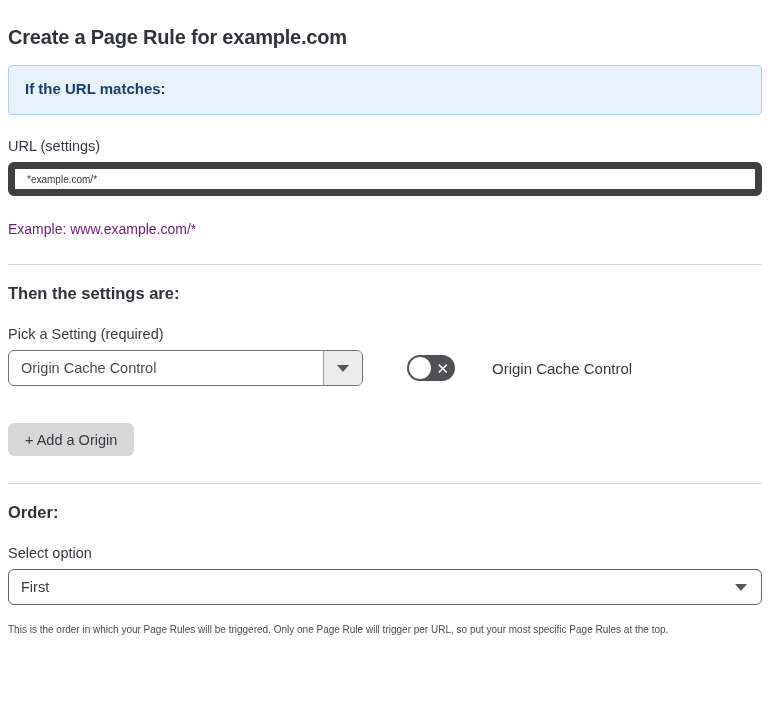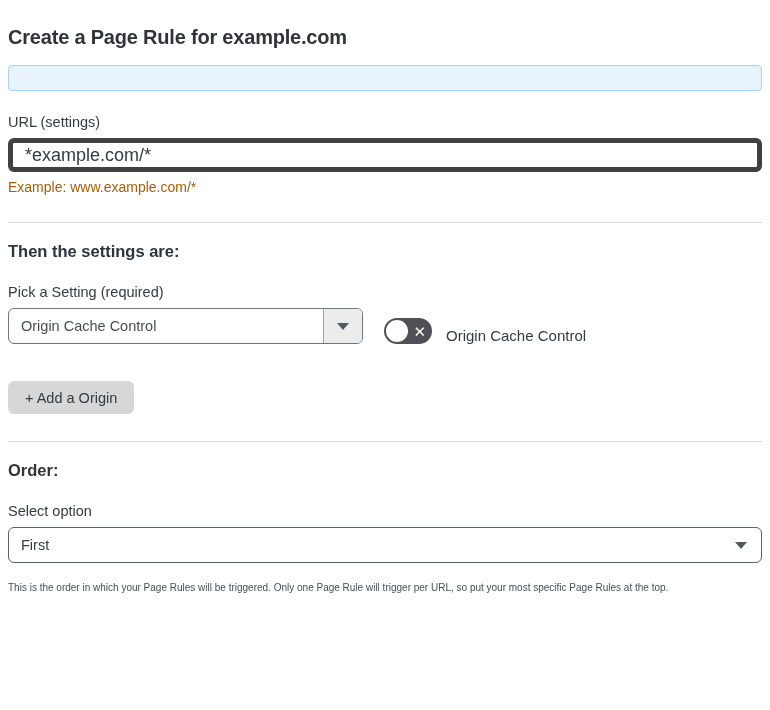--- a/index.html
+++ b/index.html
@@ -39,36 +39,36 @@
   }
   
   .field-label { margin-top: 23px; font-size: 14.5px; color: #36393f; }
   .text-input {
     display: block;
     width: 100%;
     height: 34px;
     margin-top: 8px;
     padding: 0 12px;
     font-family: "Liberation Sans", "DejaVu Sans", sans-serif;
-    font-size: 18px;
+    font-size: 10px;
     color: #36393f;
-    border: 5px solid #404040;
+    border: 7px solid #404040;
     border-radius: 6px;
     background: #fff;
     outline: none;
   }
-  .helper-text { margin-top: 7px; font-size: 14px; color: #a16207; }
+  .helper-text { margin-top: 25px; font-size: 14px; color: #701a75; }
   hr.divider {
     border: none;
     border-top: 1px solid #d8d8d8;
     margin-top: 27px;
   }
   .section-heading { margin-top: 19px; font-size: 16.5px; font-weight: 700; color: #303338; }
   
-  .setting-row { margin-top: 8px; display: flex; align-items: flex-end; }
+  .setting-row { margin-top: 8px; display: flex; align-items: center; gap: 23px; }
   .picker {
     display: flex;
     width: 355px;
     height: 36px;
     border: 1px solid #70757c;
     border-radius: 6px;
     overflow: hidden;
     background: #fff;
     cursor: pointer;
   }
@@ -164,20 +164,21 @@
   }
 </style>
 </head>
 <body>
 
 
 
 <h1 class="page-title">Create a Page Rule for example.com</h1>
 
 <div class="info-box">
+  <div class="info-heading">If the URL matches:</div>
 </div>
 
 <div class="field-label">URL (settings)</div>
 <input class="text-input" type="text" value="*example.com/*" style="">
 <div class="helper-text">Example: www.example.com/*</div>
 
 <hr class="divider">
 
 <div class="section-heading">Then the settings are:</div>
 

